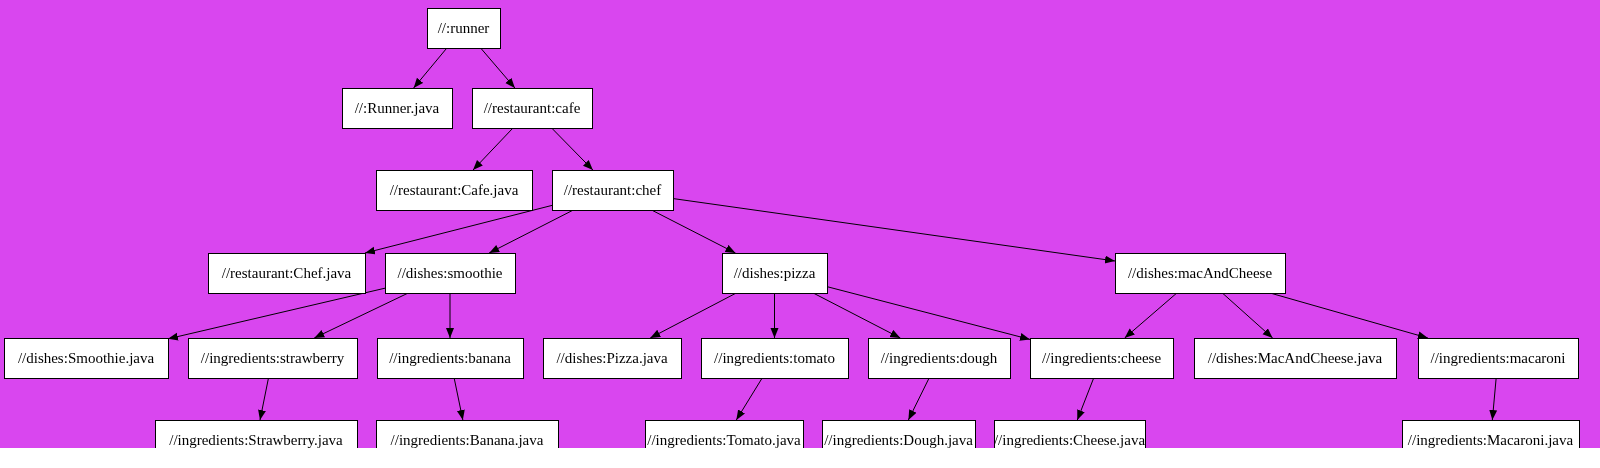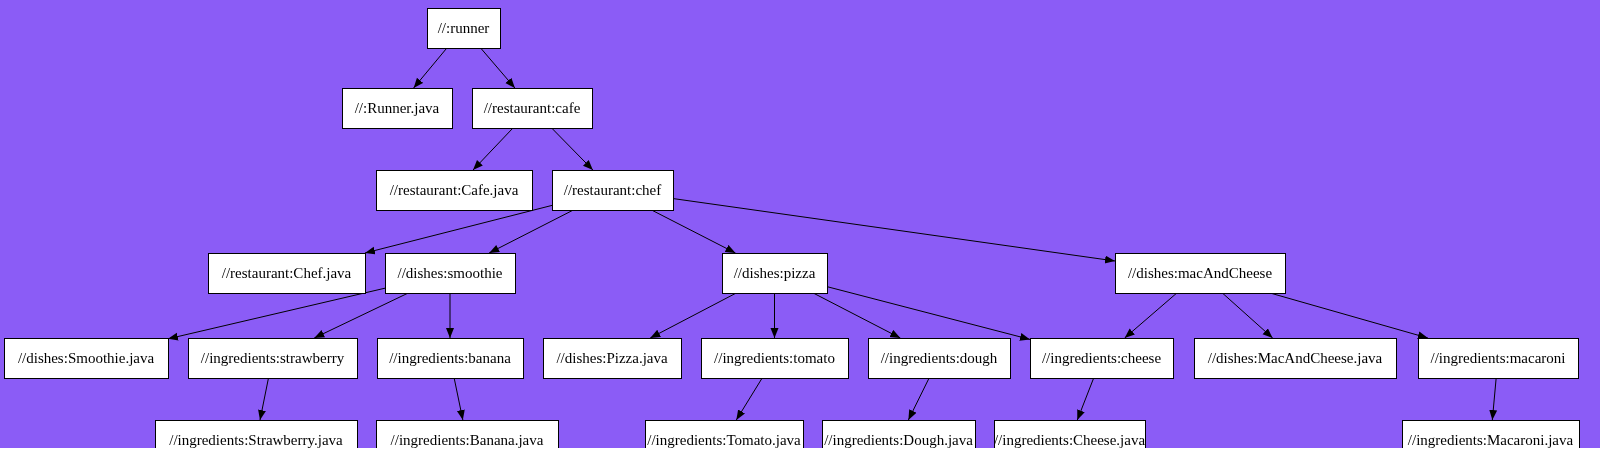--- a/index.html
+++ b/index.html
@@ -4,21 +4,21 @@
 <style>
   html, body {
     margin: 0;
     padding: 0;
     background: #ffffff;
   }
   .graph-viewport {
     width: 1600px;
     height: 448px;
     position: relative;
-    background: #8b5cf6;
+    background: #d946ef;
     overflow: hidden;
   }
   svg { display: block; }
   .node-rect {
     shape-rendering: crispEdges;
   }
   text.node-label {
     font-family: "Liberation Serif", "DejaVu Serif", serif;
     font-size: 15px;
     fill: #000000;

